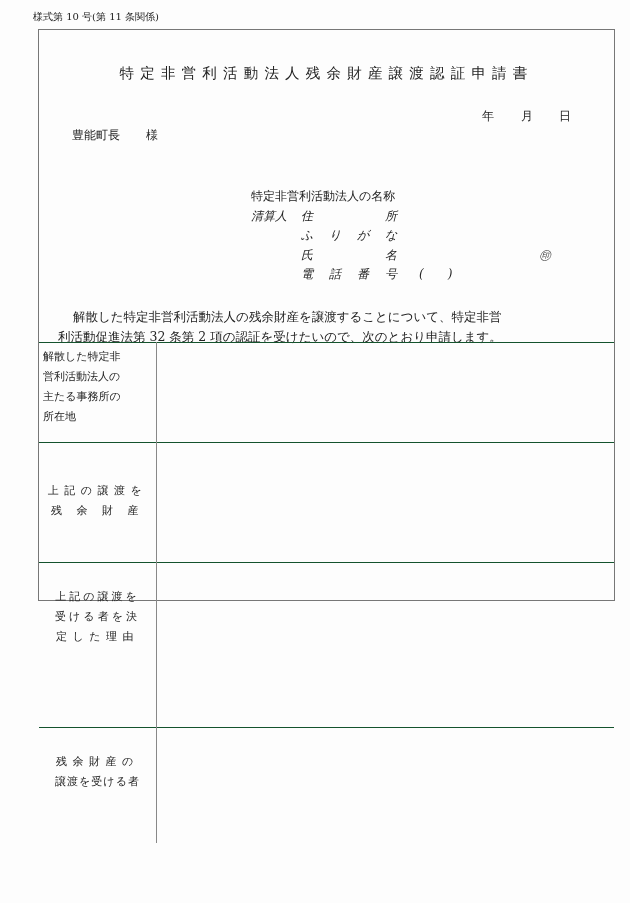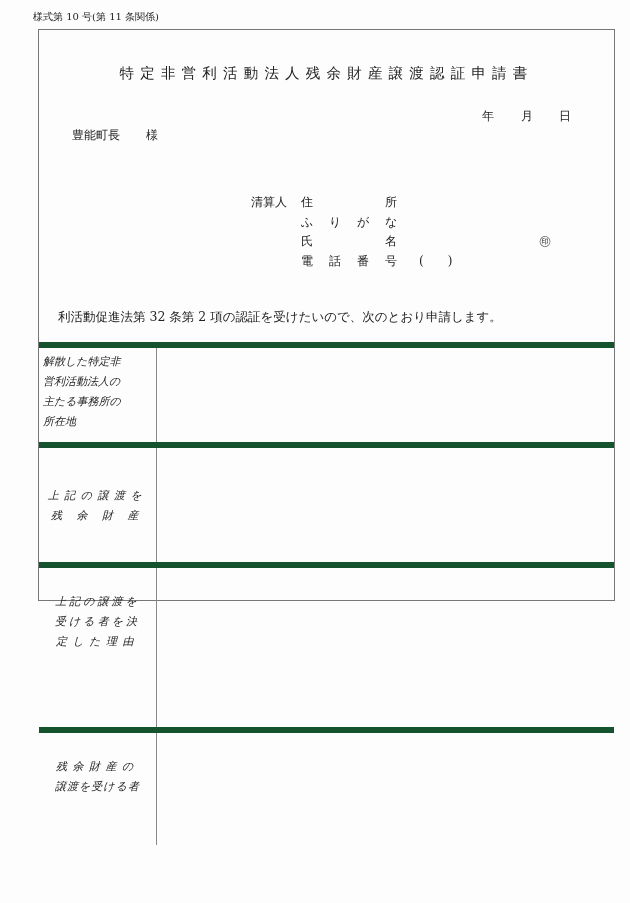--- a/index.html
+++ b/index.html
@@ -26,32 +26,32 @@
       position: absolute; top: 78px; font-size: 12px;
     }
     .addressee {
       position: absolute; left: 33px; top: 97px; font-size: 12px; white-space: nowrap;
     }
     .addressee .sama { margin-left: 26px; }
     .applicant {
       position: absolute; left: 212px; top: 157px; font-size: 12px; line-height: 19px;
     }
     .applicant .row { position: relative; height: 19.5px; white-space: nowrap; }
-    .abs { position: absolute; top: 6px; }
+    .abs { position: absolute; top: 0; font-style: italic; }
     .body-text {
       position: absolute; left: 19px; top: 277px; font-size: 12.5px; line-height: 20px;
       white-space: nowrap;
     }
     .body-text .l1 { padding-left: 15px; }
     .tbl {
       position: absolute; left: 0; top: 312px; width: 575px;
       border-collapse: collapse;
     }
     .tbl td {
-      border-top: 6px solid #14532d; padding: 0; vertical-align: top; font-style: italic;
+      border-top: 1px solid #14532d; padding: 0; vertical-align: top;
     }
     .tbl td.lbl {
       width: 117px; border-right: 1px solid #888; font-size: 11px; line-height: 20px;
     }
     .lbl-inner { padding: 4px 0 0 4px; }
     .lbl-center { text-align: center; letter-spacing: 5.5px; }
   </style>
 </head>
 <body>
 
@@ -62,20 +62,21 @@
 
   <span class="date" style="left:443px">年</span>
   <span class="date" style="left:482px">月</span>
   <span class="date" style="left:520px">日</span>
 
   <div class="addressee">
     <span>豊能町長</span><span class="sama">様</span>
   </div>
 
   <div class="applicant">
+    <div class="row"><span>特定非営利活動法人の名称</span></div>
     <div class="row">
       <span class="abs" style="left:0">清算人</span>
       <span class="abs" style="left:50px">住</span>
       <span class="abs" style="left:134px">所</span>
     </div>
     <div class="row">
       <span class="abs" style="left:50px">ふ</span>
       <span class="abs" style="left:78px">り</span>
       <span class="abs" style="left:106px">が</span>
       <span class="abs" style="left:134px">な</span>
@@ -88,20 +89,21 @@
     <div class="row">
       <span class="abs" style="left:50px">電</span>
       <span class="abs" style="left:78px">話</span>
       <span class="abs" style="left:106px">番</span>
       <span class="abs" style="left:134px">号</span>
       <span class="abs" style="left:168px">(　　)</span>
     </div>
   </div>
 
   <div class="body-text">
+    <div class="l1">解散した特定非営利活動法人の残余財産を譲渡することについて、特定非営</div>
     <div>利活動促進法第 32 条第 2 項の認証を受けたいので、次のとおり申請します。</div>
   </div>
 
   <table class="tbl">
     <tbody>
         <tr style="height:100px">
       <td class="lbl">
         <div class="lbl-inner">
           <div>解散した特定非</div>
           <div>営利活動法人の</div>

